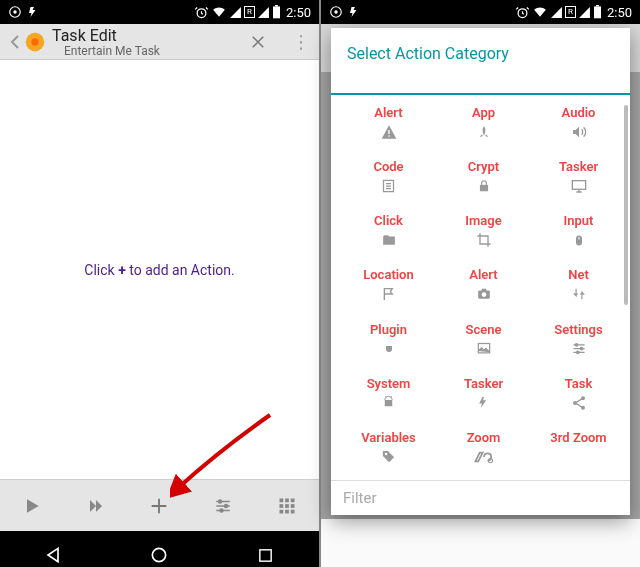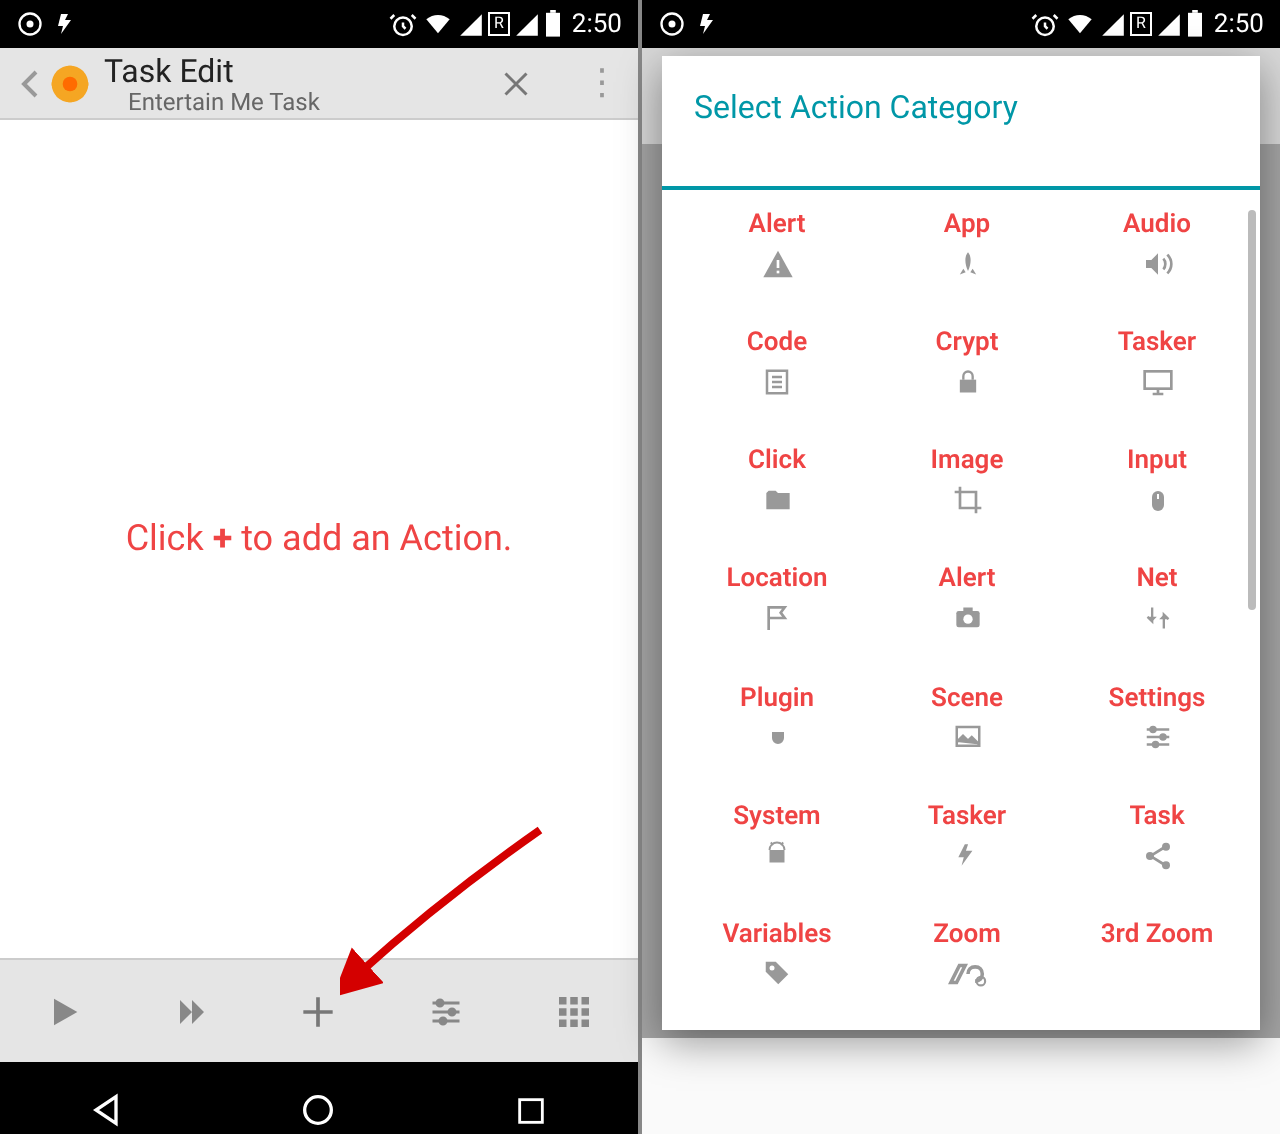--- a/index.html
+++ b/index.html
@@ -10,21 +10,21 @@
   .sb-left, .sb-right { display: flex; align-items: center; gap: 5px; }
   .sb-right { gap: 2px; }
   .header { height: 36px; background: #e5e5e5; border-bottom: 1px solid #ccc; display: flex; align-items: center; padding: 0 6px; }
   .header-back { width: 18px; display:flex; align-items:center; justify-content:center; color:#888;}
   .header-icon { width: 22px; height: 22px; margin-right: 6px; display:flex; align-items:center; justify-content:center; }
   .header-text { flex: 1; }
   .header-title { font-size: 16px; color: #222; }
   .header-sub { font-size: 12px; color: #666; margin-top:-1px;margin-left:12px;}
   .header-close { width: 40px; text-align: center; color: #666; font-size: 22px; }
   .header-menu { width: 24px; text-align: center; color: #999; font-size: 18px; line-height: 6px; }
-  .content { height: 419px; display: flex; align-items: center; justify-content: center; color: #ef4444; font-size: 18px; background:#fff; }
+  .content { height: 419px; display: flex; align-items: center; justify-content: center; color: #4c1d95; font-size: 14px; background:#fff; }
   .content b { font-weight: bold; }
   .bottombar { height: 52px; background: #e5e5e5; border-top:1px solid #ccc; display: flex; align-items: center; justify-content: space-around; color: #777; }
   .bb-icon { width: 44px; height:44px; display: flex; align-items: center; justify-content: center; }
   .navbar { height: 48px; background: #000; display: flex; align-items: center; justify-content: space-around; color: #fff; }
   .nav-icon { width:48px; height:48px; display:flex; align-items:center; justify-content:center;}
   
   .arrow { position:absolute; left:170px; top:410px; pointer-events:none; }
   
   
   .dim { position:absolute; top:24px; left:0; right:0; bottom:48px; background: rgba(80,80,80,0.5); }
@@ -427,20 +427,21 @@
                 <path d="M2 16L8 4h4l-6 12zM14 10c0-3 2-5 5-5s5 2 5 5-2 5-5 5" fill="none" stroke="#999" stroke-width="2.5"></path>
                 <circle cx="23" cy="15" r="3" fill="none" stroke="#999" stroke-width="1.5"></circle>
               </svg>
             </div>
           </div>
           <div class="cat">
             <div class="cat-label">3rd Zoom</div>
             <div class="cat-icon"></div>
           </div>
         </div>
+      <div class="dialog-filter">Filter</div>
     </div>
     <div class="navbar">
       <div class="nav-icon">
           <svg width="20" height="20" viewBox="0 0 24 24" fill="none" stroke="#fff" stroke-width="2">
             <path d="M18 4L6 12l12 8z"></path>
           </svg>
         </div>
       <div class="nav-icon">
           <svg width="20" height="20" viewBox="0 0 24 24" fill="none" stroke="#fff" stroke-width="2">
             <circle cx="12" cy="12" r="8"></circle>

